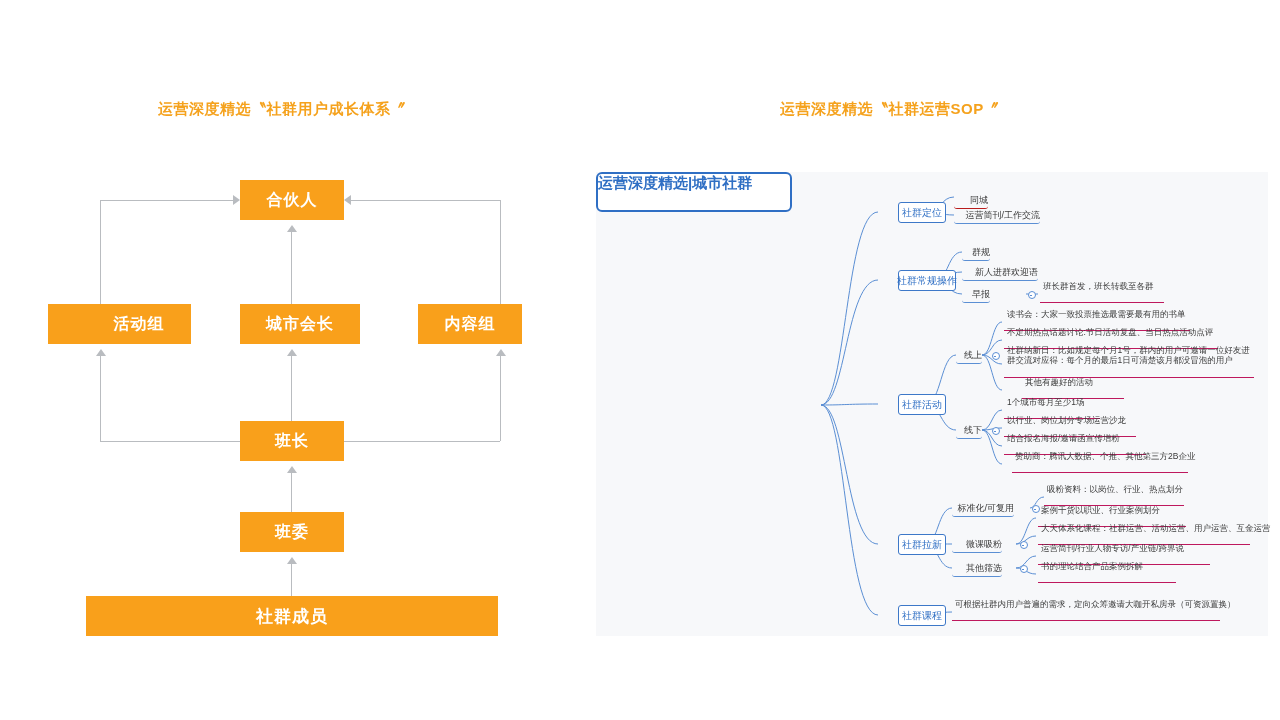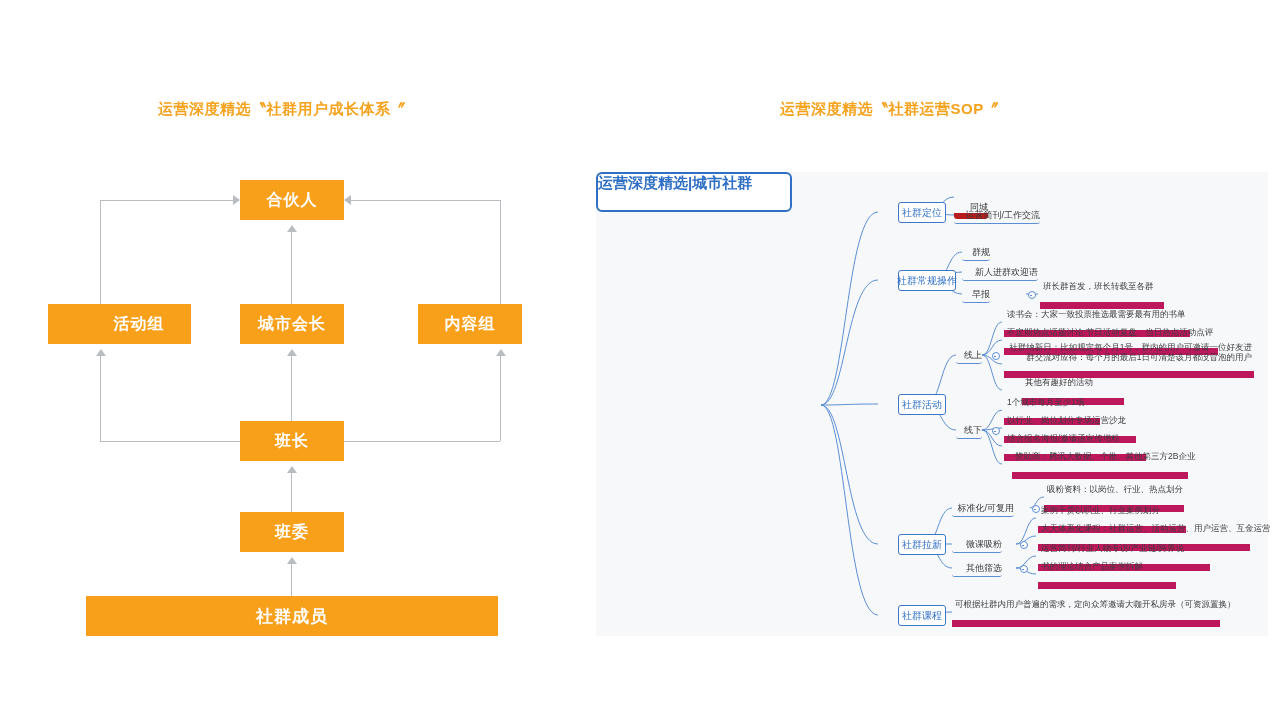--- a/index.html
+++ b/index.html
@@ -41,21 +41,21 @@
     color: #ffffff;
     font-weight: bold;
     display: flex;
     align-items: center;
     justify-content: center;
     font-size: 16px;
     letter-spacing: 1px;
   }
   #box-partner  { left: 240px; top: 180px; width: 104px; height: 40px; }
   #box-activity { left: 48px;  top: 304px; width: 104px; height: 40px; padding-left: 39px; }
-  #box-mayor    { left: 240px; top: 304px; width: 104px; height: 40px; }
+  #box-mayor    { left: 240px; top: 304px; width: 120px; height: 40px; }
   #box-content  { left: 418px; top: 304px; width: 104px; height: 40px; }
   #box-monitor  { left: 240px; top: 421px; width: 104px; height: 40px; }
   #box-committee{ left: 240px; top: 512px; width: 104px; height: 40px; }
   #box-members  { left: 86px;  top: 596px; width: 412px; height: 40px; font-size: 17px; }
 
   
   .ln { position: absolute; background: #b9bcc0; }
   .lnv { width: 1px; }
   .lnh { height: 1px; }
 
@@ -148,25 +148,24 @@
     background: transparent;
     color: #3b3b3b;
     padding: 0;
     justify-content: flex-end;
   }
   .leaf {
     height: 17px;
     font-size: 8.5px;
     border: none;
     background: transparent;
-    border-bottom: 7px solid #be185d;
+    border-bottom: 1px solid #be185d;
     border-radius: 0;
     color: #3b3b3b;
     padding: 0 2px 16px 3px;
-    text-align: right;
   }
   .dot {
     position: absolute;
     width: 6px; height: 6px;
     border: 1px solid #5b8fd4;
     border-radius: 50%;
     background: #ffffff;
   }
   .dot::after {
     content: "";
@@ -267,21 +266,21 @@
         <path d="M420 396 C 430 396, 430 384, 440 384"></path>
         <path d="M420 396 C 430 396, 430 402, 440 402"></path>
 
         <path d="M330 443 C 342 443, 342 440, 356 440"></path>
       </g>
     </svg>
 
     <div id="root-node">运营深度精选|城市社群</div>
 
     <div class="node lvl1" style="left:282px; top:30px; width:48px;">社群定位</div>
-    <div class="node lvl2" style="left:358px; top:30px; width:34px; border-bottom:6px solid #b91c1c;">同城</div>
+    <div class="node lvl2" style="left:358px; top:20px; width:34px; border-bottom:1px solid #b91c1c;">同城</div>
     <div class="node lvl2" style="left:358px; top:35px; width:86px; border-bottom:1px solid #5b8fd4;">运营简刊/工作交流</div>
 
     <div class="node lvl1" style="left:282px; top:98px; width:58px;">社群常规操作</div>
     <div class="node lvl2" style="left:366px; top:72px; width:28px; border-bottom:1px solid #5b8fd4;">群规</div>
     <div class="node lvl2" style="left:366px; top:92px; width:76px; border-bottom:1px solid #5b8fd4;">新人进群欢迎语</div>
     <div class="node lvl2" style="left:366px; top:114px; width:28px; border-bottom:1px solid #5b8fd4;">早报</div>
     <div class="dot" style="left:432px; top:119px;"></div>
     <div class="node leaf" style="left:444px; top:114px; width:124px;">班长群首发，班长转载至各群</div>
 
     <div class="node lvl1" style="left:282px; top:222px; width:48px;">社群活动</div>

